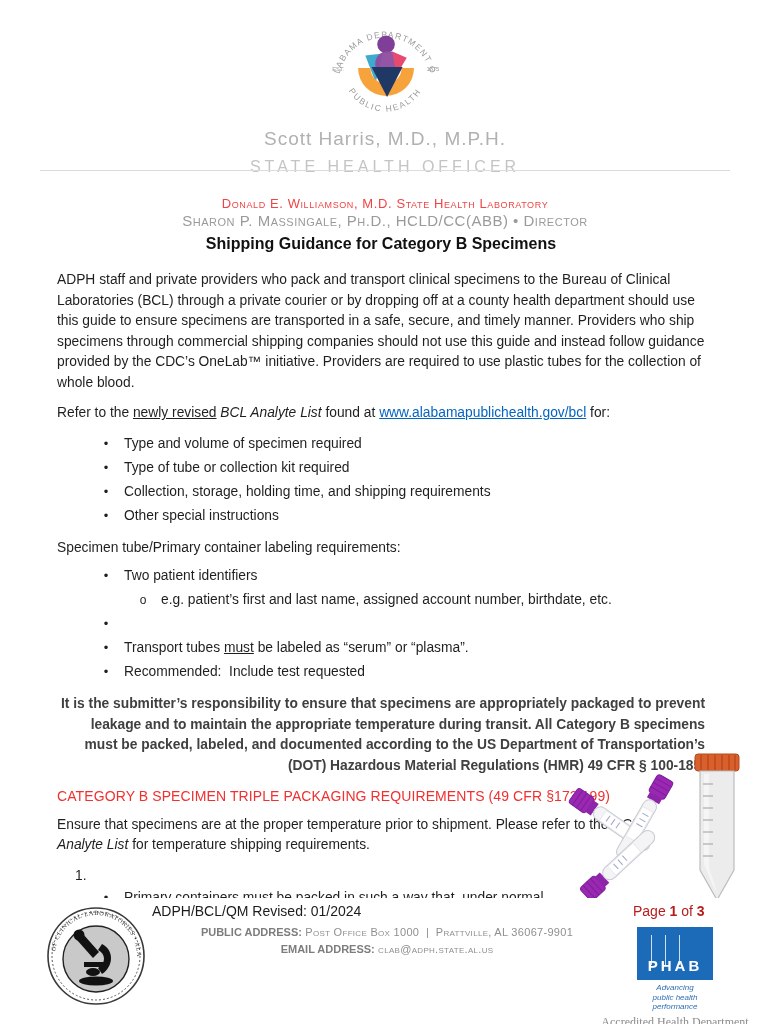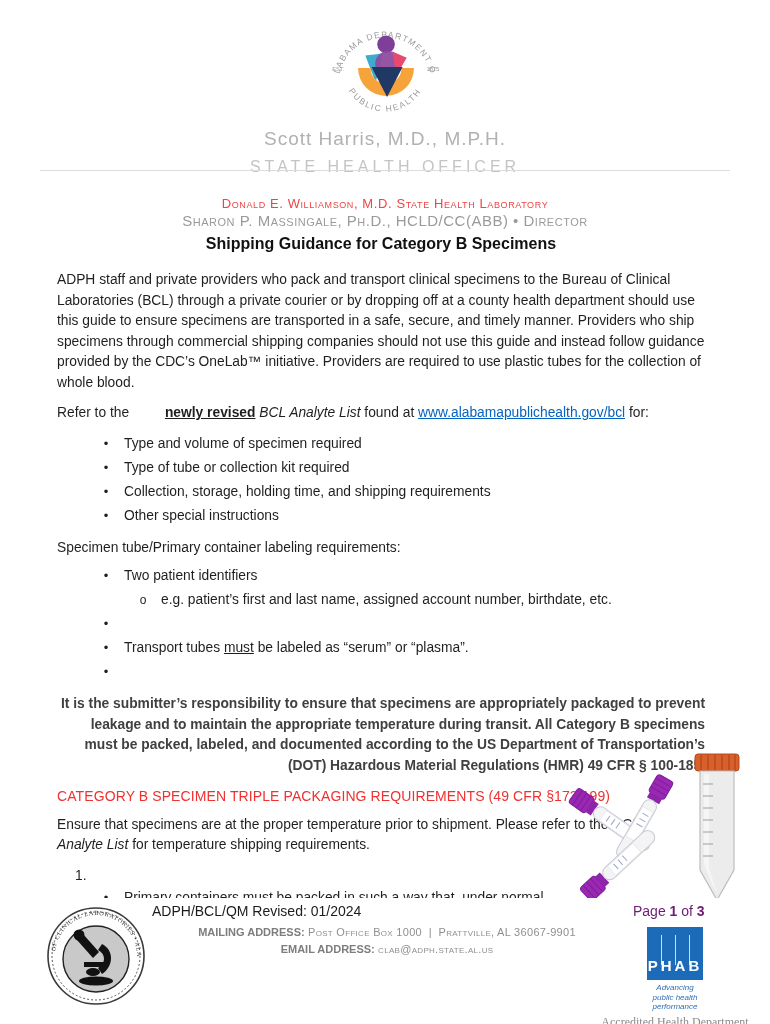--- a/index.html
+++ b/index.html
@@ -21,21 +21,21 @@
   .bureau-sub{font-size:13px;color:#ef4444;font-variant:small-caps;letter-spacing:.6px;margin-top:16px;}
   .bureau-sub2{font-size:15px;color:#9a9a9a;font-variant:small-caps;letter-spacing:.5px;margin-top:1px;}
 
   
   .doc{position:absolute;top:232px;left:57px;width:648px;font-size:13.8px;line-height:20.5px;}
   .doc-title{text-align:center;font-size:16px;font-weight:bold;color:#111;margin:0 0 14px 0;line-height:24px;}
   p.para{margin:0 0 10px 0;}
   .bold-para{font-weight:bold;color:#404040;margin:2px 0 10px 0;text-align:right;}
   .red-head{color:#f13030;font-size:14px;margin:0 0 8px 0;letter-spacing:.1px;}
   .link{color:#0563C1;text-decoration:underline;cursor:pointer;}
-  .bu{font-weight:bold;text-decoration:underline;margin-left:32px;}
+  .bu{font-weight:normal;text-decoration:underline;}
   .u{text-decoration:underline;}
   .it{font-style:italic;}
   .bullets{margin:2px 0 10px 0;}
   .b-row{display:flex;margin:0 0 2px 0;min-height:22px;align-items:flex-start;}
   .b-dot{width:12px;text-align:center;margin-left:43px;flex:0 0 auto;font-size:13px;}
   .b-sub-dot{width:12px;text-align:center;margin-left:80px;flex:0 0 auto;font-size:12px;}
   .b-txt{padding-left:12px;}
   .num-row{display:flex;margin:0 0 2px 0;}
   .num-mark{width:24px;margin-left:18px;flex:0 0 auto;}
   .ensure-p{max-width:590px;}
@@ -46,23 +46,23 @@
 
   
   .footer{position:absolute;top:898px;left:0;width:770px;height:126px;background:#fff;}
   .seal{position:absolute;top:6px;left:46px;}
   .foot-mid{position:absolute;top:5px;left:152px;width:470px;}
   .revision{font-size:14px;color:#1c1c1c;}
   .addr{font-size:11px;color:#8f8f8f;text-align:center;margin-top:5px;line-height:17px;}
   .addr b{color:#7d7d7d;}
   .addr .sc{font-variant:small-caps;letter-spacing:.3px;}
   .foot-right{position:absolute;top:5px;left:600px;width:150px;text-align:center;}
-  .pageno{font-size:14px;color:#701a75;text-align:left;padding-left:33px;}
+  .pageno{font-size:14px;color:#b91c1c;text-align:left;padding-left:33px;}
   .pageno b{font-weight:bold;}
-  .phab-box{position:relative;width:56px;height:53px;background:#1C6BB8;margin:8px auto 0 auto;}
+  .phab-box{position:relative;width:76px;height:53px;background:#1C6BB8;margin:8px auto 0 auto;}
   .phab-letters{position:absolute;bottom:6px;left:0;width:100%;color:#fff;font-size:15px;font-weight:bold;letter-spacing:3px;text-align:center;}
   .phab-line{position:absolute;top:8px;width:1px;height:30px;background:#cfe0f0;}
   .phab-tag{font-size:8px;font-style:italic;color:#2f6fb3;line-height:9.5px;margin-top:3px;}
   .phab-accr{font-family:"Liberation Serif",serif;font-size:12px;color:#8a8a8a;margin-top:3px;white-space:nowrap;}
 </style>
 </head>
 <body>
 
 <div class="page">
 
@@ -141,20 +141,21 @@
         </div>
       <div class="b-row">
           <span class="b-dot">•</span>
         </div>
       <div class="b-row">
           <span class="b-dot">•</span>
           <span class="b-txt"><span class="t">Transport tubes </span><span class="u t">must</span><span class="t"> be labeled as “serum” or “plasma”.</span></span>
         </div>
       <div class="b-row">
           <span class="b-dot">•</span>
+          <span class="b-txt t">Recommended:  Include test requested</span>
         </div>
     </div>
 
     <p class="bold-para t">It is the submitter’s responsibility to ensure that specimens are appropriately packaged to prevent leakage and to maintain the appropriate temperature during transit. All Category B specimens must be packed, labeled, and documented according to the US Department of Transportation’s (DOT) Hazardous Material Regulations (HMR) 49 CFR § 100-185.</p>
 
     <p class="red-head t">CATEGORY B SPECIMEN TRIPLE PACKAGING REQUIREMENTS (49 CFR §173.199)</p>
 
     <p class="para ensure-p"><span class="t">Ensure that specimens are at the proper temperature prior to shipment. Please refer to the </span><span class="it t">BCL Analyte List</span><span class="t"> for temperature shipping requirements.</span></p>
 
     <div class="num-row">
@@ -233,21 +234,21 @@
         <circle cx="33" cy="31" r="5.5"></circle>
         <path d="M56,40 C68,46 68,62 56,70 L52,64 C60,59 60,50 52,46 Z"></path>
         <rect x="38" y="58" width="22" height="5"></rect>
         <ellipse cx="47" cy="68" rx="7" ry="4"></ellipse>
         <ellipse cx="50" cy="77" rx="17" ry="4.5"></ellipse>
       </g>
     </svg>
 
     <div class="foot-mid">
       <div class="revision t">ADPH/BCL/QM Revised: 01/2024</div>
-      <div class="addr"><b>MAILING ADDRESS:</b><span class="sc t"> Post Office Box 1000  |  Prattville, AL 36067-9901</span></div>
+      <div class="addr"><b>PUBLIC ADDRESS:</b><span class="sc t"> Post Office Box 1000  |  Prattville, AL 36067-9901</span></div>
       <div class="addr" style="margin-top:0;"><b>EMAIL ADDRESS:</b><span class="sc t"> clab@adph.state.al.us</span></div>
     </div>
 
     <div class="foot-right">
       <div class="pageno"><span class="t">Page </span><b class="t">1</b><span class="t"> of </span><b class="t">3</b></div>
       <div class="phab-box">
         <div class="phab-line" style="left:14px;"></div>
         <div class="phab-line" style="left:28px;"></div>
         <div class="phab-line" style="left:42px;"></div>
         <div class="phab-letters">PHAB</div>

